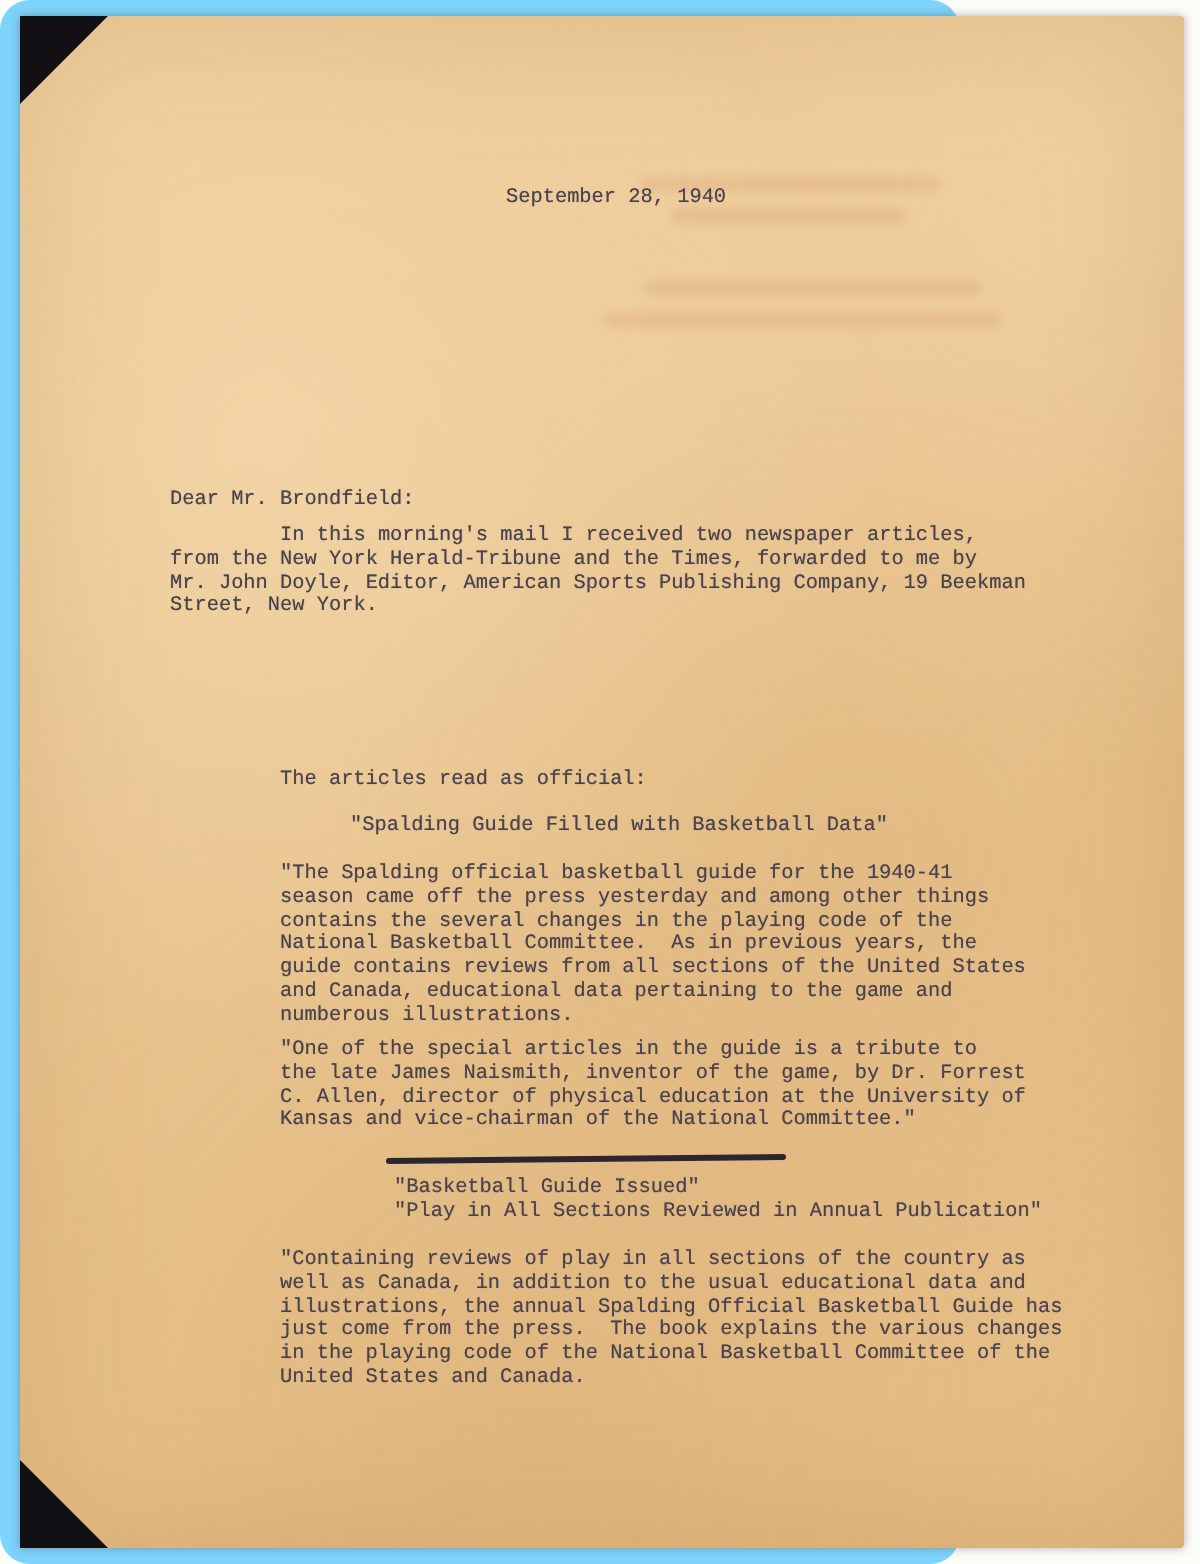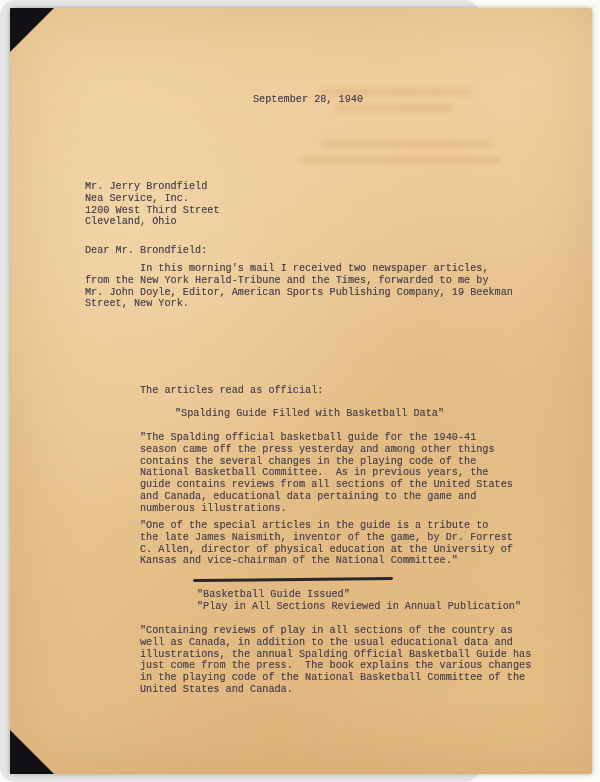--- a/index.html
+++ b/index.html
@@ -8,21 +8,21 @@
     background: #fbfbf8;
     width: 600px;
     height: 782px;
     overflow: hidden;
     font-family: "Liberation Mono", "DejaVu Sans Mono", monospace;
   }
   .scan {
     position: relative;
     width: 480px;
     height: 782px;
-    background: #e5e5e5;
+    background: #7dd3fc;
     border-radius: 15px;
   }
   .paper {
     position: absolute;
     left: 10px;
     top: 8px;
     width: 582px;
     height: 766px;
     background: linear-gradient(160deg, #efcd9b 0%, #e9c48e 55%, #e6be85 100%);
     border-radius: 2px;
@@ -109,24 +109,20 @@
       <span class="b2"></span>
       <span class="b3"></span>
       <span class="b4"></span>
     </div>
 
     <div class="corner tl"></div>
     <div class="corner bl"></div>
 
     <div class="txt date">September 28, 1940</div>
 
-    <div class="txt address">Mr. Jerry Brondfield
-Nea Service, Inc.
-1200 West Third Street
-Cleveland, Ohio</div>
 
     <div class="txt salutation">Dear Mr. Brondfield:</div>
 
     <div class="txt para1">         In this morning's mail I received two newspaper articles,
 from the New York Herald-Tribune and the Times, forwarded to me by
 Mr. John Doyle, Editor, American Sports Publishing Company, 19 Beekman
 Street, New York.</div>
 
 
     <div class="txt leadin">The articles read as official:</div>

